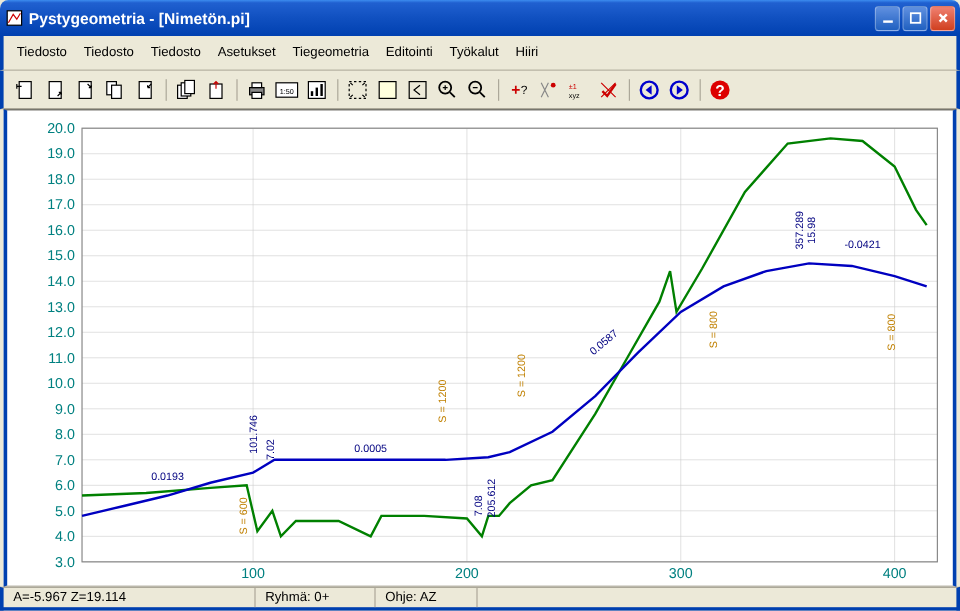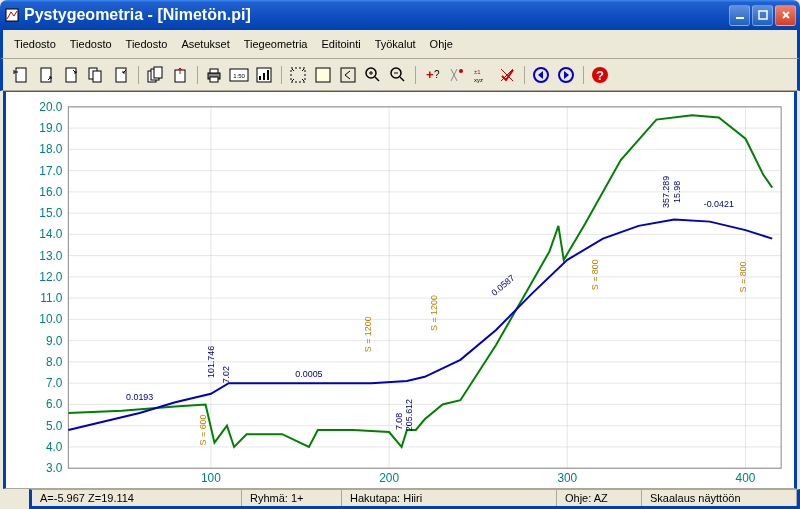--- a/index.html
+++ b/index.html
@@ -1,21 +1,21 @@
 <!DOCTYPE html>
 <html><head>
 <meta charset="utf-8">
 <style>
   * { box-sizing: border-box; margin: 0; padding: 0; }
   body { font-family: Tahoma, sans-serif; font-size: 11px; background: #ece9d8; overflow: hidden; }
   
   .window { width: 800px; height: 509px; display: flex; flex-direction: column; background: #ece9d8; }
   
   .titlebar { height: 30px; background: linear-gradient(to bottom, #3c8cef 0%, #2060d0 8%, #1050c0 50%, #0040b0 100%); 
-              display: flex; align-items: center; padding: 0 4px; color: white; font-weight: bold; font-size: 16px;
+              display: flex; align-items: center; padding: 0 4px; color: white; font-weight: bold; font-size: 13px;
               border-radius: 7px 7px 0 0; }
   .titlebar-icon { width: 16px; height: 16px; margin-right: 4px; }
   .titlebar-text { flex: 1; }
   .titlebar-buttons { display: flex; gap: 2px; }
   .tb-btn { width: 21px; height: 21px; border-radius: 3px; display: flex; align-items: center; justify-content: center;
             font-family: Arial; font-weight: bold; color: white; cursor: pointer; border: 1px solid rgba(255,255,255,0.3); }
   .tb-min { background: linear-gradient(to bottom, #6090e0, #2060c0); }
   .tb-max { background: linear-gradient(to bottom, #6090e0, #2060c0); }
   .tb-close { background: linear-gradient(to bottom, #f08070, #d04020); }
   
@@ -29,21 +29,21 @@
               border: 1px solid transparent; }
   .tool-sep { width: 8px; height: 24px; display: flex; align-items: center; justify-content: center; }
   .tool-sep::before { content: ''; width: 1px; height: 18px; background: #aca899; }
   
   .chart-area { flex: 1; background: white; position: relative; overflow: hidden; margin: 0 3px;
                 border: 1px inset #aca899; border-left: 3px solid #0040b0; border-right: 3px solid #0040b0; }
   .chart-svg { width: 100%; height: 100%; }
   
   .statusbar { height: 20px; background: #ece9d8; display: flex; align-items: flex-start;
                border-top: 1px solid #aca899; border-left: 3px solid #0040b0; border-right: 3px solid #0040b0; 
-               border-bottom: 3px solid #0040b0; font-size: 11px; margin-left: 29px; }
+               border-bottom: 3px solid #0040b0; font-size: 11px; }
   .status-cell { padding: 2px 8px; border-right: 1px solid #aca899; height: 100%; display: flex; align-items: center; }
 </style>
 </head>
 <body>
 
 <div class="window">
   <div class="titlebar">
     <svg class="titlebar-icon" viewBox="0 0 16 16">
         <rect x="2" y="2" width="12" height="12" fill="#fff" stroke="#000"></rect>
         <path d="M3 12 L7 5 L10 9 L13 4" stroke="#c00" fill="none"></path>
@@ -69,21 +69,21 @@
   </div>
 
   <div class="menubar">
     <span class="menu-item">Tiedosto</span>
     <span class="menu-item">Tiedosto</span>
     <span class="menu-item">Tiedosto</span>
     <span class="menu-item">Asetukset</span>
     <span class="menu-item">Tiegeometria</span>
     <span class="menu-item">Editointi</span>
     <span class="menu-item">Työkalut</span>
-    <span class="menu-item">Ohje</span>
+    <span class="menu-item">Hiiri</span>
   </div>
 
   <div class="toolbar">
     <div class="tool-btn">
         <svg width="18" height="18">
           <rect x="4" y="2" width="10" height="14" fill="#fff" stroke="#000"></rect>
           <path d="M2 6 L6 6 M2 4 L2 8" stroke="#000"></path>
         </svg>
       </div>
     <div class="tool-btn">
@@ -288,18 +288,16 @@
         <text x="594.6" y="184.61764705882354" font-size="9" fill="#c08000" text-anchor="middle" transform="rotate(-90 594.6 184.61764705882354)">S = 800</text>
         <text x="666.6" y="100.88235294117646" font-size="9" fill="#000080" text-anchor="middle" transform="rotate(-90 666.6 100.88235294117646)">357.289</text>
         <text x="677.4" y="100.88235294117646" font-size="9" fill="#000080" text-anchor="middle" transform="rotate(-90 677.4 100.88235294117646)">15.98</text>
         <text x="717" y="115.91176470588232" font-size="9" fill="#000080" text-anchor="middle">-0.0421</text>
         <text x="744" y="186.76470588235293" font-size="9" fill="#c08000" text-anchor="middle" transform="rotate(-90 744 186.76470588235293)">S = 800</text>
       </svg>
   </div>
 
   <div class="statusbar">
     <div class="status-cell" style="width:210px">A=-5.967  Z=19.114</div>
-    <div class="status-cell" style="width:100px">Ryhmä: 1+</div>
-    <div class="status-cell" style="width:215px">Hakutapa: Hiiri</div>
+    <div class="status-cell" style="width:100px">Ryhmä: 0+</div>
     <div class="status-cell" style="width:85px">Ohje: AZ</div>
-    <div class="status-cell" style="flex:1">Skaalaus näyttöön</div>
   </div>
 </div>
 
 </body></html>

